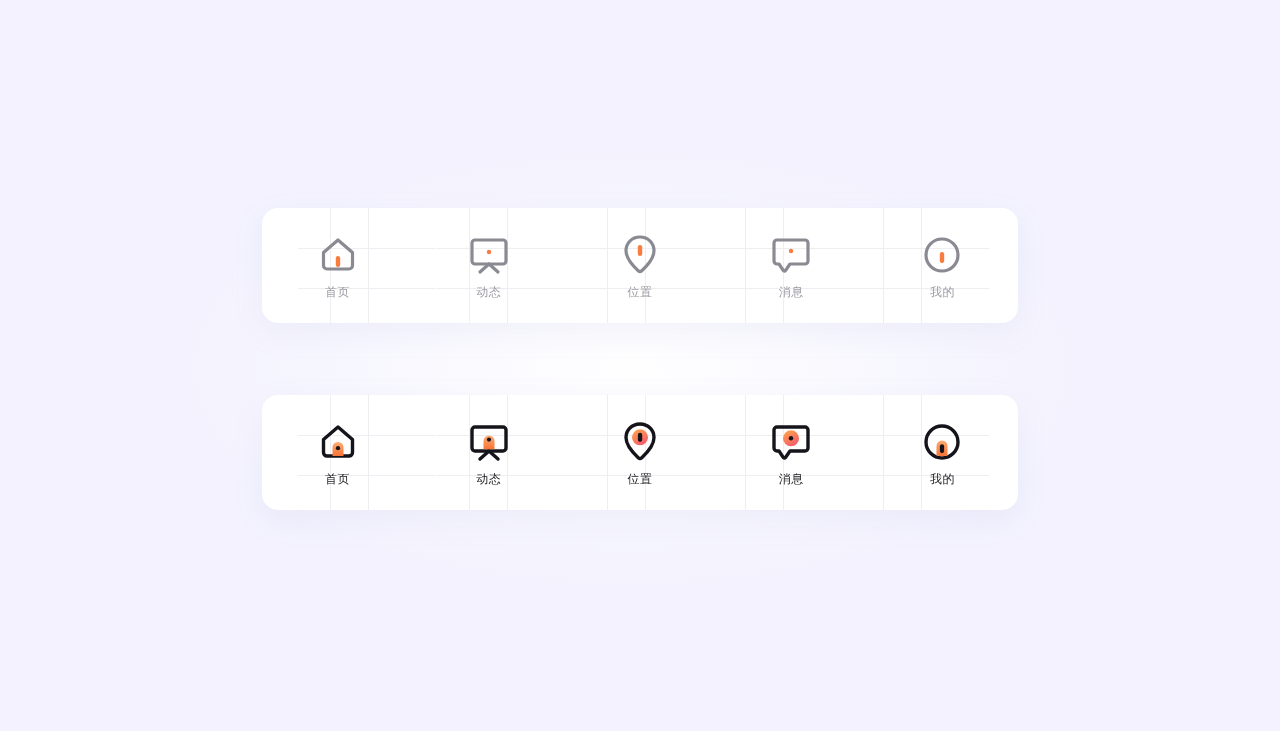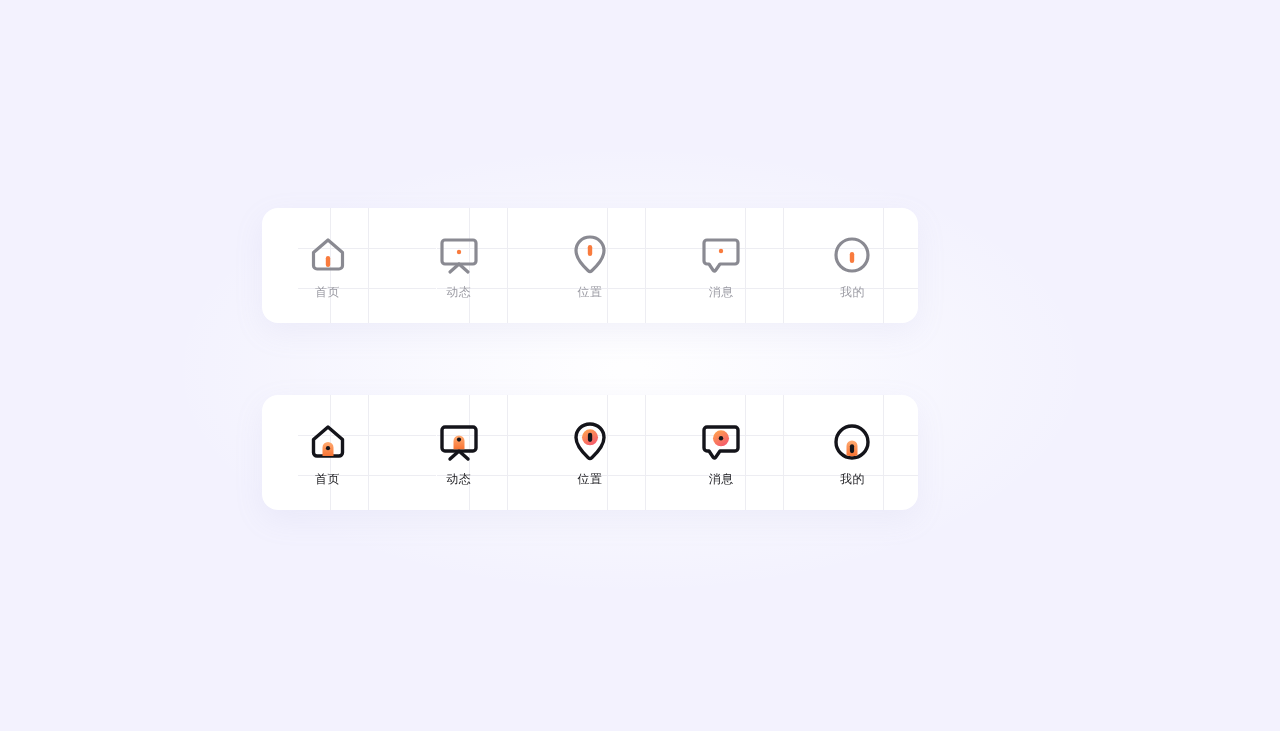--- a/index.html
+++ b/index.html
@@ -30,21 +30,21 @@
 
   .stage {
     position: absolute;
     left: 262px;
     top: 208px;
     width: 726px;
   }
 
   .card {
     position: relative;
-    width: 656px;
+    width: 756px;
     height: 115px;
     background: #ffffff;
     border-radius: 16px;
     overflow: hidden;
     box-shadow: 0 10px 30px rgba(160,160,210,0.10);
   }
 
   .card + .card { margin-top: 72px; }
 
   

